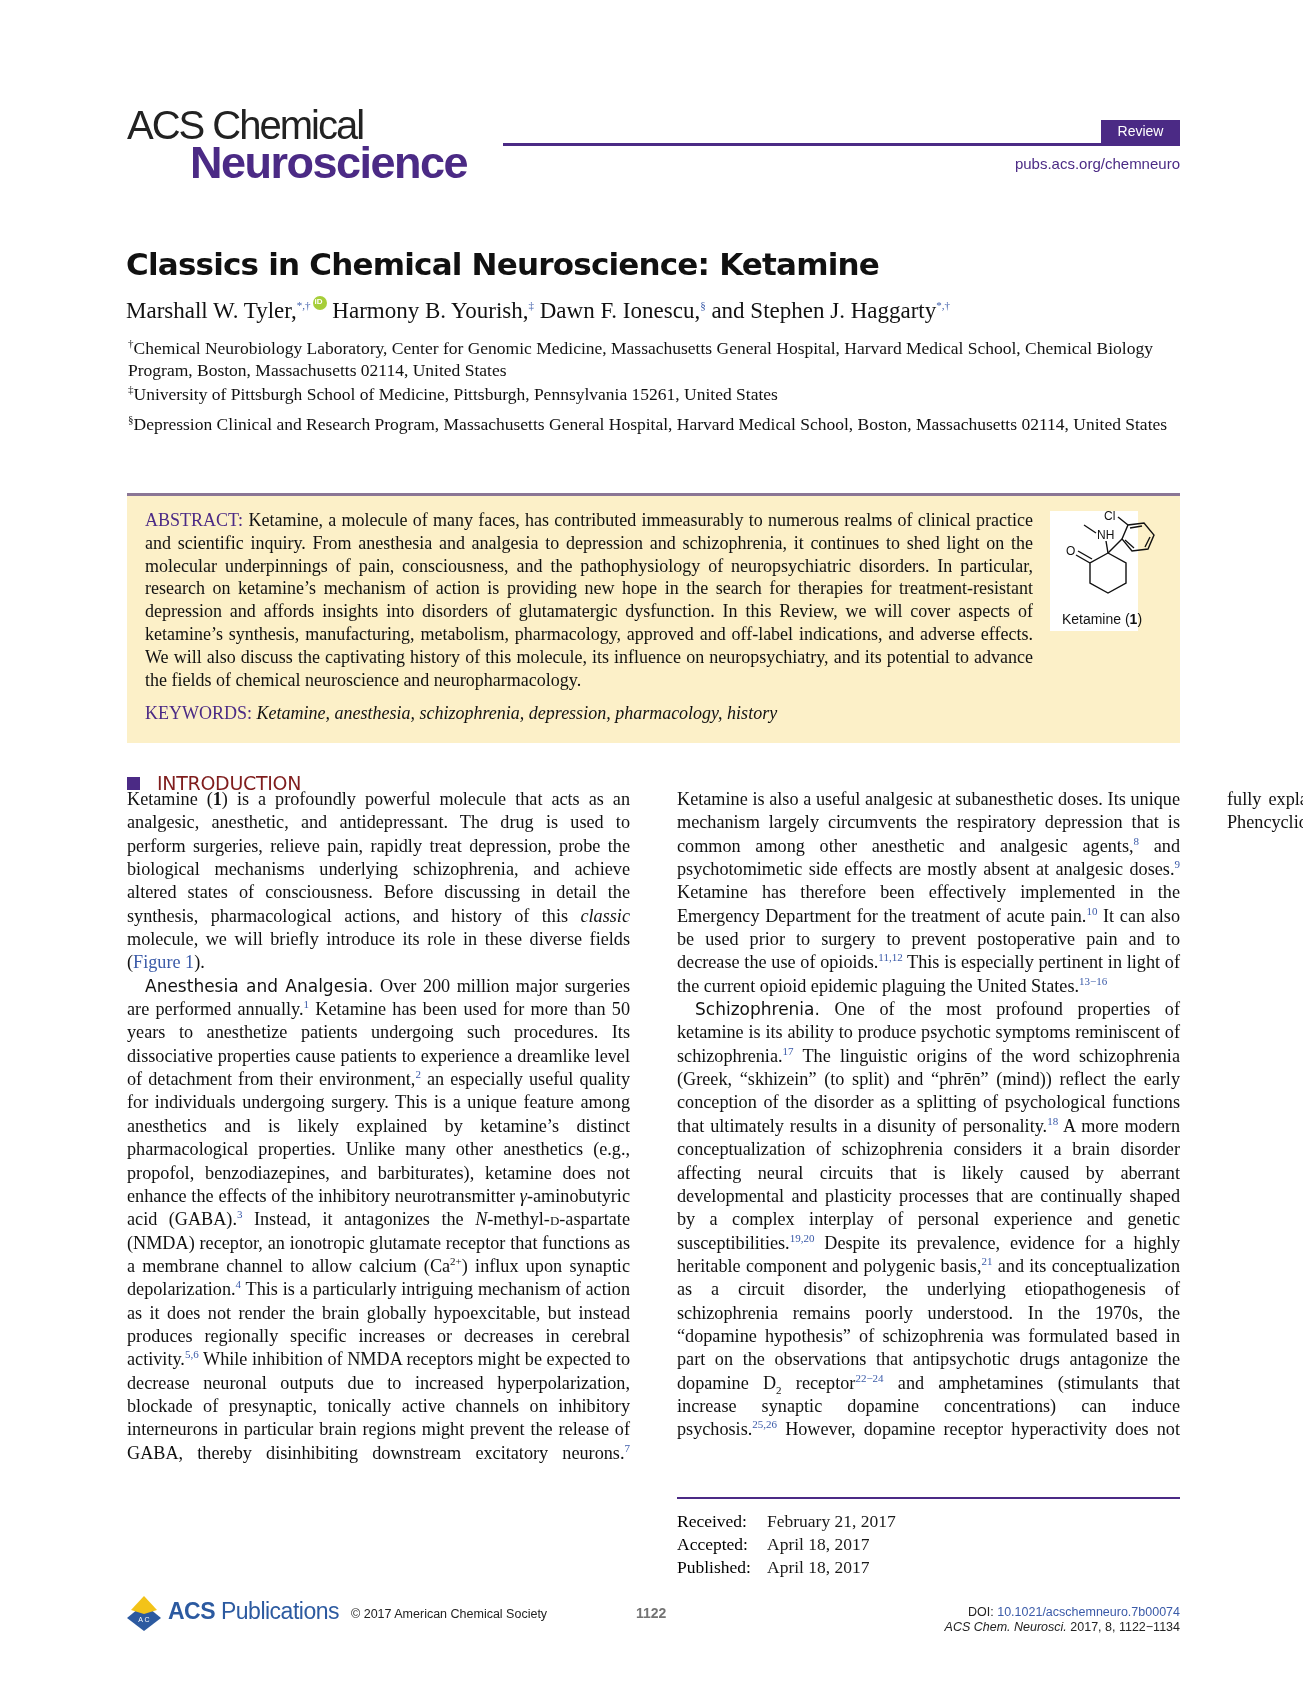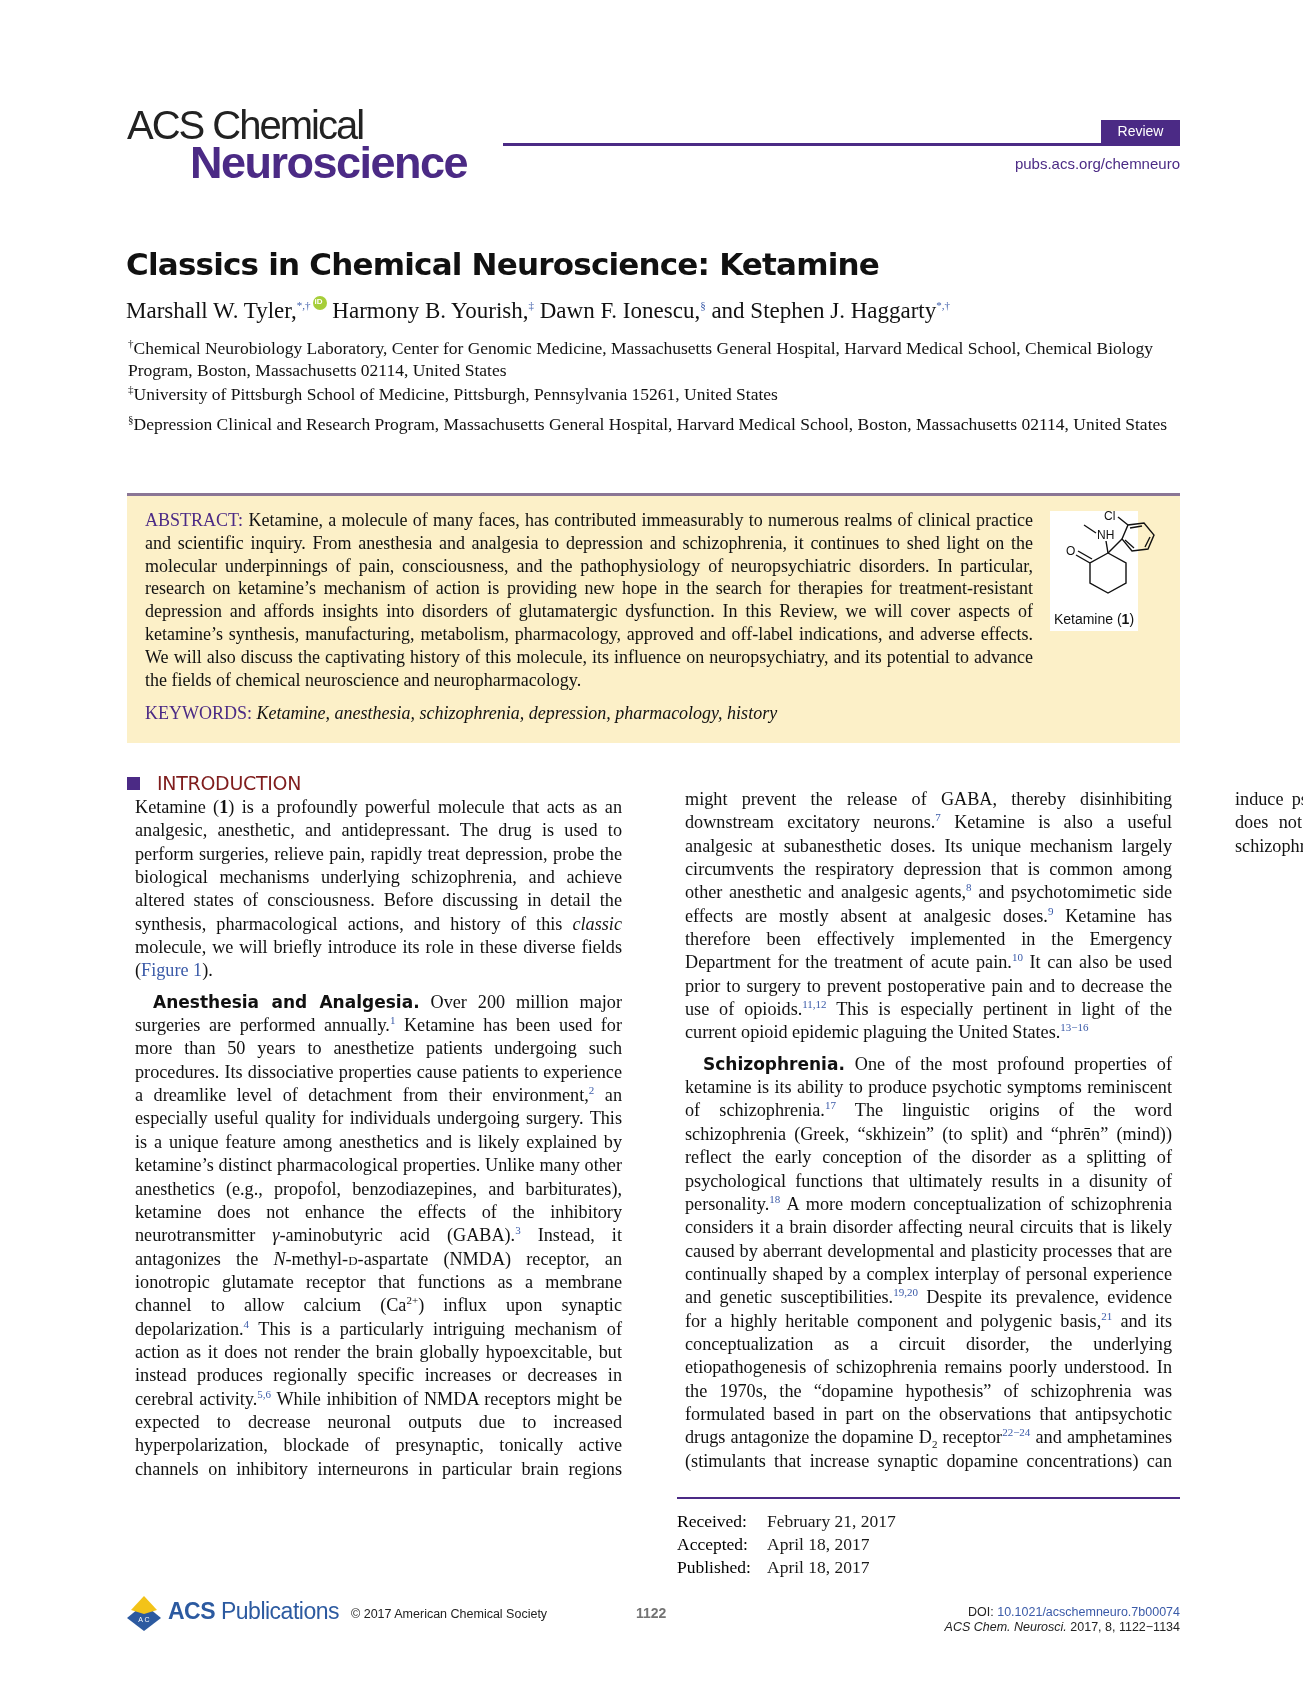--- a/index.html
+++ b/index.html
@@ -23,30 +23,30 @@
   .orcid::after { content: "iD"; position: absolute; left: 2px; top: 1px; font-size: 8px; color: #fff; font-family: "Liberation Sans", sans-serif; font-weight: 700; }
   .affil { left: 128px; font-size: 17.5px; line-height: 22px; color: #111; width: 1060px; }
   .affil sup { font-size: 11px; vertical-align: super; line-height: 0; }
 
   
   #abstract-box { left: 127px; top: 493px; width: 1053px; height: 247px; background: #fcf0c8; border-top: 3px solid #8b7695; }
   #abstract-text { left: 145px; top: 509px; width: 1020px; font-size: 18px; line-height: 22.8px; text-align: justify; color: #111; }
   #abstract-text .lbl { color: #4b2a85; }
   #abstract-wrap-float { float: right; width: 110px; height: 140px; margin: 0 0 0 22px; }
   #molecule { left: 1050px; top: 511px; width: 88px; height: 120px; background: #fff; }
-  #molecule-caption { position: absolute; left: 0; bottom: 4px; width: 100%; text-align: center; font-family: "Liberation Sans", "DejaVu Sans", sans-serif; font-size: 14px; color: #111; }
+  #molecule-caption { position: absolute; left: 8px; bottom: 4px; width: 100%; text-align: center; font-family: "Liberation Sans", "DejaVu Sans", sans-serif; font-size: 14px; color: #111; }
   #keywords { left: 145px; top: 703px; font-size: 18px; color: #111; }
   #keywords .lbl { color: #4b2a85; }
   #keywords .vals { font-style: italic; }
 
   
   .col { font-size: 18.2px; line-height: 23.35px; text-align: justify; color: #111; }
-  .col p { margin: 8px; }
+  .col p { margin: 0; }
   .col p.indent { text-indent: 18px; }
-  .runin { font-family: "DejaVu Sans", "Liberation Sans", sans-serif; font-weight: 700; font-size: 17px; }
+  .runin { font-family: "DejaVu Sans", "Liberation Sans", sans-serif; font-weight: 400; font-size: 17px; }
   .link { color: #3a5aa8; }
   #intro-heading { left: 127px; top: 772px; font-family: "DejaVu Sans", "Liberation Sans", sans-serif; font-size: 19px; color: #7f1d1d; font-weight: 400; letter-spacing: -0.3px; }
   #intro-heading .sq { display: inline-block; width: 13px; height: 13px; background: #4b2a85; margin-right: 17px; vertical-align: 0px; }
   .sc { font-variant: small-caps; }
 
   
   #dates-rule { left: 677px; top: 1497px; width: 503px; height: 2px; background: #4b2a85; }
   #dates { left: 677px; top: 1510px; font-size: 17.5px; line-height: 23px; }
   #dates .lbl { color: #000000; font-weight: 400; display: inline-block; width: 90px; }
 

